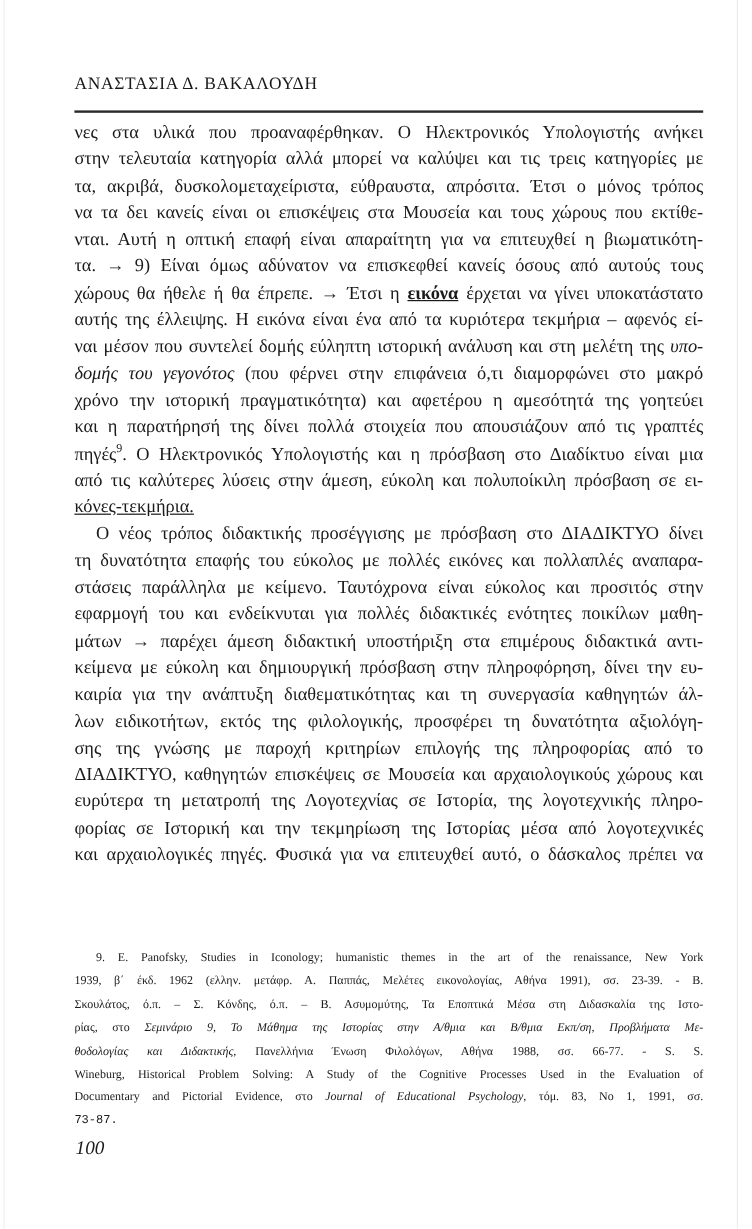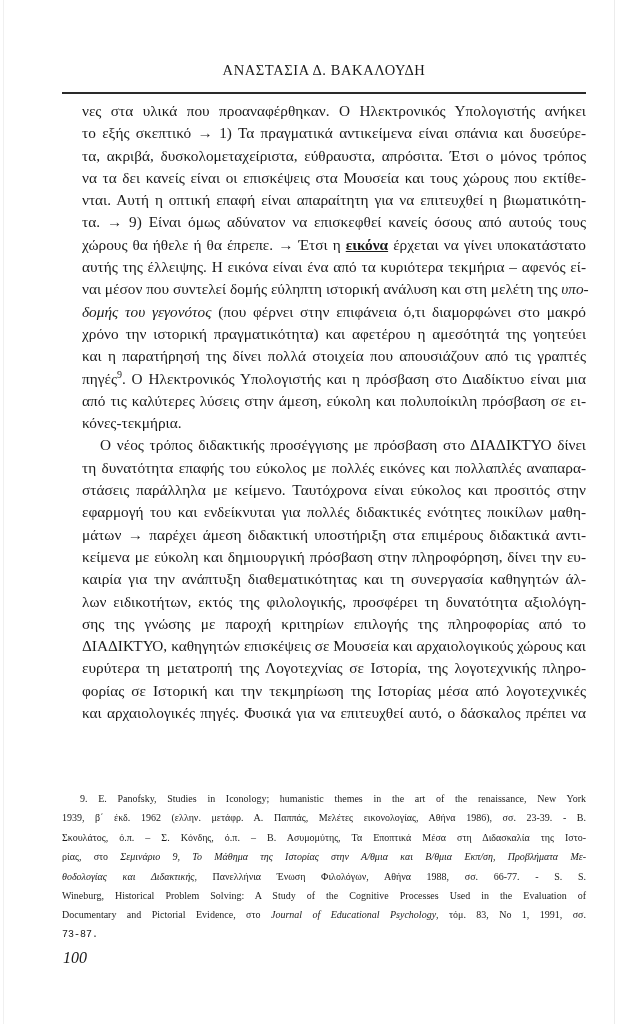--- a/index.html
+++ b/index.html
@@ -1,26 +1,26 @@
 <!DOCTYPE html>
 <html><head>
 <meta charset="utf-8">
 <style>
   html, body { margin: 0; padding: 0; background: #ffffff; }
   body { width: 627px; height: 1024px; position: relative; overflow: hidden;
          font-family: "Liberation Serif", "DejaVu Serif", serif; color: #1a1a1a; }
   .page-edge { position: absolute; top: 0; right: 12px; width: 1px; height: 1024px; background: #ececec; }
   .page-edge-left { position: absolute; top: 0; left: 3px; width: 1px; height: 1024px; background: #f0f0f0; }
-  .running-head { position: absolute; top: 62px; left: 62px; width: 524px; text-align: center;
+  .running-head { position: absolute; top: 62px; left: 62px; width: 524px; text-align: left;
                   font-size: 14.5px; letter-spacing: 0.6px; }
   .head-rule { position: absolute; top: 92px; left: 62px; width: 524px; height: 1.5px; background: #2a2a2a; }
   .body-text { position: absolute; top: 100px; left: 62px; width: 524px; }
   .line { display: block; height: 22.3px; line-height: 22.3px; font-size: 15.3px;
-          white-space: nowrap; text-align: justify; text-align-last: justify; margin-left: 20px; }
-  .line.last { text-align-last: left; }
+          white-space: nowrap; text-align: justify; text-align-last: justify; }
+  .line.last { text-align-last: left; text-decoration: underline; }
   .line.indent { padding-left: 18px; }
   .emph { font-weight: bold; text-decoration: underline; }
   .it { font-style: italic; }
   sup { font-size: 10px; line-height: 0; vertical-align: super; }
   .footnotes { position: absolute; top: 789px; left: 62px; width: 524px; }
   .fline { display: block; height: 19.4px; line-height: 19.4px; font-size: 10px;
            white-space: nowrap; text-align: justify; text-align-last: justify; }
   .fline.first { padding-left: 18px; }
   .fline.last { text-align-last: left; font-family: Liberation Mono, monospace; }
   .page-number { position: absolute; top: 949px; left: 63px; font-size: 16px; font-style: italic; text-align: right; }
@@ -29,21 +29,21 @@
 <body>
 
 <div class="page-edge-left"></div>
 <div class="page-edge"></div>
 
 <div class="running-head">ΑΝΑΣΤΑΣΙΑ Δ. ΒΑΚΑΛΟΥΔΗ</div>
 <div class="head-rule"></div>
 
 <div class="body-text">
   <span class="line">νες στα υλικά που προαναφέρθηκαν. Ο Ηλεκτρονικός Υπολογιστής ανήκει</span>
-  <span class="line">το εξής σκεπτικό → 1) Τα πραγματικά αντικείμενα είναι σπάνια και δυσεύρε-</span>
+  <span class="line">στην τελευταία κατηγορία αλλά μπορεί να καλύψει και τις τρεις κατηγορίες με</span>
   <span class="line">τα, ακριβά, δυσκολομεταχείριστα, εύθραυστα, απρόσιτα. Έτσι ο μόνος τρόπος</span>
   <span class="line">να τα δει κανείς είναι οι επισκέψεις στα Μουσεία και τους χώρους που εκτίθε-</span>
   <span class="line">νται. Αυτή η οπτική επαφή είναι απαραίτητη για να επιτευχθεί η βιωματικότη-</span>
   <span class="line">τα. → 9) Είναι όμως αδύνατον να επισκεφθεί κανείς όσους από αυτούς τους</span>
   <span class="line"><span>χώρους θα ήθελε ή θα έπρεπε. → Έτσι η </span><span class="emph">εικόνα</span><span> έρχεται να γίνει υποκατάστατο</span></span>
   <span class="line">αυτής της έλλειψης. Η εικόνα είναι ένα από τα κυριότερα τεκμήρια – αφενός εί-</span>
   <span class="line"><span>ναι μέσον που συντελεί δομής εύληπτη ιστορική ανάλυση και στη μελέτη της </span><span class="it">υπο-</span></span>
   <span class="line"><span class="it">δομής του γεγονότος</span><span> (που φέρνει στην επιφάνεια ό,τι διαμορφώνει στο μακρό</span></span>
   <span class="line">χρόνο την ιστορική πραγματικότητα) και αφετέρου η αμεσότητά της γοητεύει</span>
   <span class="line">και η παρατήρησή της δίνει πολλά στοιχεία που απουσιάζουν από τις γραπτές</span>
@@ -60,21 +60,21 @@
   <span class="line">λων ειδικοτήτων, εκτός της φιλολογικής, προσφέρει τη δυνατότητα αξιολόγη-</span>
   <span class="line">σης της γνώσης με παροχή κριτηρίων επιλογής της πληροφορίας από το</span>
   <span class="line">ΔΙΑΔΙΚΤΥΟ, καθηγητών επισκέψεις σε Μουσεία και αρχαιολογικούς χώρους και</span>
   <span class="line">ευρύτερα τη μετατροπή της Λογοτεχνίας σε Ιστορία, της λογοτεχνικής πληρο-</span>
   <span class="line">φορίας σε Ιστορική και την τεκμηρίωση της Ιστορίας μέσα από λογοτεχνικές</span>
   <span class="line">και αρχαιολογικές πηγές. Φυσικά για να επιτευχθεί αυτό, ο δάσκαλος πρέπει να</span>
 </div>
 
 <div class="footnotes">
   <span class="fline first">9. E. Panofsky, Studies in Iconology; humanistic themes in the art of the renaissance, New York</span>
-  <span class="fline">1939, β΄ έκδ. 1962 (ελλην. μετάφρ. Α. Παππάς, Μελέτες εικονολογίας, Αθήνα 1986), σσ. 23-39. - Β.</span>
+  <span class="fline">1939, β΄ έκδ. 1962 (ελλην. μετάφρ. Α. Παππάς, Μελέτες εικονολογίας, Αθήνα 1991), σσ. 23-39. - Β.</span>
   <span class="fline">Σκουλάτος, ό.π. – Σ. Κόνδης, ό.π. – Β. Ασυμομύτης, Τα Εποπτικά Μέσα στη Διδασκαλία της Ιστο-</span>
   <span class="fline"><span>ρίας, στο </span><span class="it">Σεμινάριο 9, Το Μάθημα της Ιστορίας στην Α/θμια και Β/θμια Εκπ/ση, Προβλήματα Με-</span></span>
   <span class="fline"><span class="it">θοδολογίας και Διδακτικής</span><span>, Πανελλήνια Ένωση Φιλολόγων, Αθήνα 1988, σσ. 66-77. - S. S.</span></span>
   <span class="fline">Wineburg, Historical Problem Solving: A Study of the Cognitive Processes Used in the Evaluation of</span>
   <span class="fline"><span>Documentary and Pictorial Evidence, στο </span><span class="it">Journal of Educational Psychology</span><span>, τόμ. 83, No 1, 1991, σσ.</span></span>
   <span class="fline last">73-87.</span>
 </div>
 
 <div class="page-number">100</div>
 

